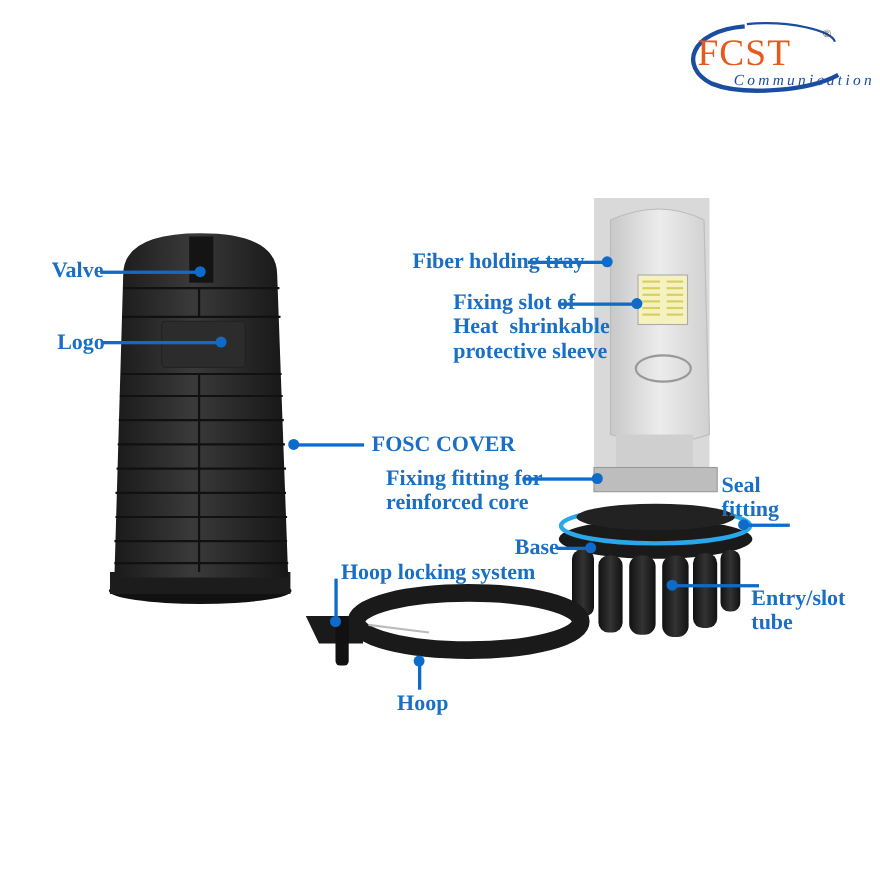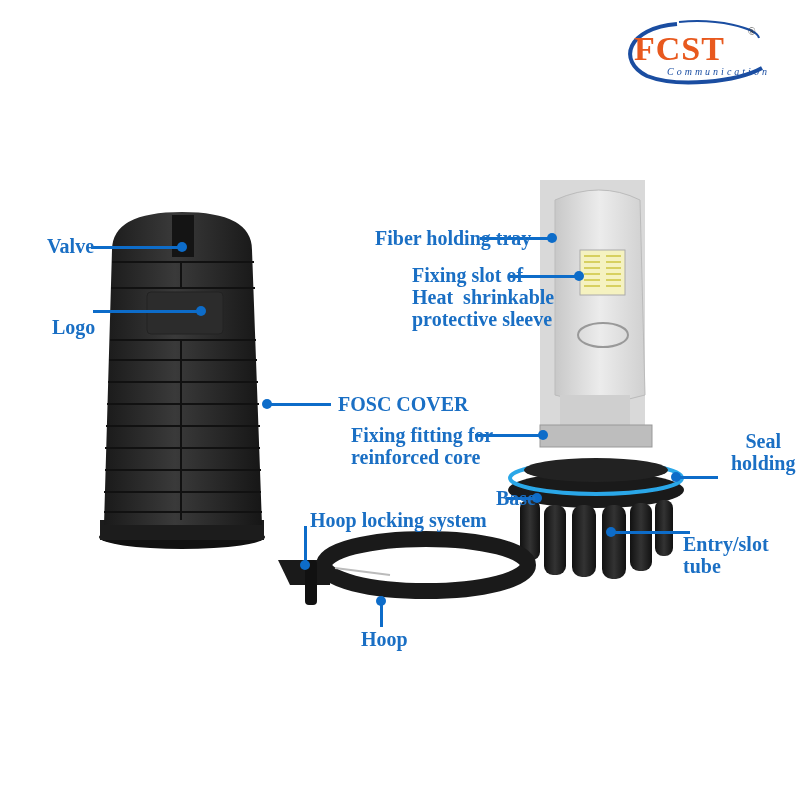--- a/index.html
+++ b/index.html
@@ -2,22 +2,22 @@
 <html><head>
 <meta charset="utf-8">
 <style>
   html,body{margin:0;padding:0;background:#ffffff;}
   body{width:800px;height:800px;position:relative;overflow:hidden;font-family:"Liberation Serif","DejaVu Serif",serif;}
   .label{position:absolute;color:#1a6fc4;font-weight:bold;font-size:20px;line-height:22px;white-space:nowrap;}
   .line{position:absolute;background:#0d6cc9;}
   .dot{position:absolute;width:10px;height:10px;border-radius:50%;background:#0d6cc9;}
   svg{position:absolute;left:0;top:0;}
   .logo{position:absolute;left:617px;top:16px;width:150px;height:72px;}
-  .logo-main{position:absolute;left:17px;top:14px;font-family:"Liberation Serif",serif;font-weight:bold;font-size:34px;color:#e8591e;letter-spacing:1px;}
-  .logo-sub{position:absolute;left:50px;top:50px;font-family:"Liberation Serif",serif;font-style:italic;font-size:10px;color:#1a4da1;letter-spacing:3px;}
+  .logo-main{position:absolute;left:17px;top:14px;font-family:"Liberation Serif",serif;font-weight:normal;font-size:34px;color:#e8591e;letter-spacing:1px;}
+  .logo-sub{position:absolute;left:50px;top:50px;font-family:"Liberation Serif",serif;font-style:italic;font-size:14px;color:#1a4da1;letter-spacing:3px;}
   .logo-reg{position:absolute;left:131px;top:10px;font-size:10px;color:#333;}
 </style>
 </head>
 <body>
 
 <div class="logo">
   <svg width="150" height="72">
     <path d="M60 8 C 10 12, 0 45, 30 60 C 60 72, 120 66, 145 52" fill="none" stroke="#1a4da1" stroke-width="4"></path>
     <path d="M62 6 C 100 2, 140 12, 142 22" fill="none" stroke="#1a4da1" stroke-width="2"></path>
   </svg>
@@ -138,41 +138,41 @@
 <div class="line" style="left:612px;top:531px;width:78px;height:3px;"></div>
 <div class="dot" style="left:606px;top:527px;"></div>
 
 <div class="line" style="left:304px;top:526px;width:3px;height:38px;"></div>
 <div class="dot" style="left:300px;top:560px;"></div>
 
 <div class="line" style="left:380px;top:603px;width:3px;height:24px;"></div>
 <div class="dot" style="left:376px;top:596px;"></div>
 
 <div class="label" style="left:47px;top:235px;">Valve</div>
-<div class="label" style="left:52px;top:300px;margin-top:16px;">Logo</div>
+<div class="label" style="left:52px;top:300px;">Logo</div>
 <div class="label" style="left:338px;top:393px;">FOSC COVER</div>
 <div class="label" style="left:343px;top:227px;margin-left:32px;">Fiber holding tray</div>
 
 <div class="label" style="left:412px;top:264px;">
   <div>Fixing slot of</div>
   <div style="white-space:pre;">Heat  shrinkable</div>
   <div>protective sleeve</div>
 </div>
 
 <div class="label" style="left:351px;top:424px;">
   <div>Fixing fitting for</div>
   <div>reinforced core</div>
 </div>
 
-<div class="label" style="left:731px;top:430px;text-align:center;">
+<div class="label" style="left:656px;top:430px;">
   <div>Seal</div>
-  <div>holding</div>
+  <div>fitting</div>
 </div>
 
-<div class="label" style="left:496px;top:487px;">Base</div>
+<div class="label" style="left:468px;top:487px;">Base</div>
 
 <div class="label" style="left:683px;top:533px;">
   <div>Entry/slot</div>
   <div>tube</div>
 </div>
 
 <div class="label" style="left:310px;top:509px;">Hoop locking system</div>
 <div class="label" style="left:361px;top:628px;">Hoop</div>
 
 </body></html>

